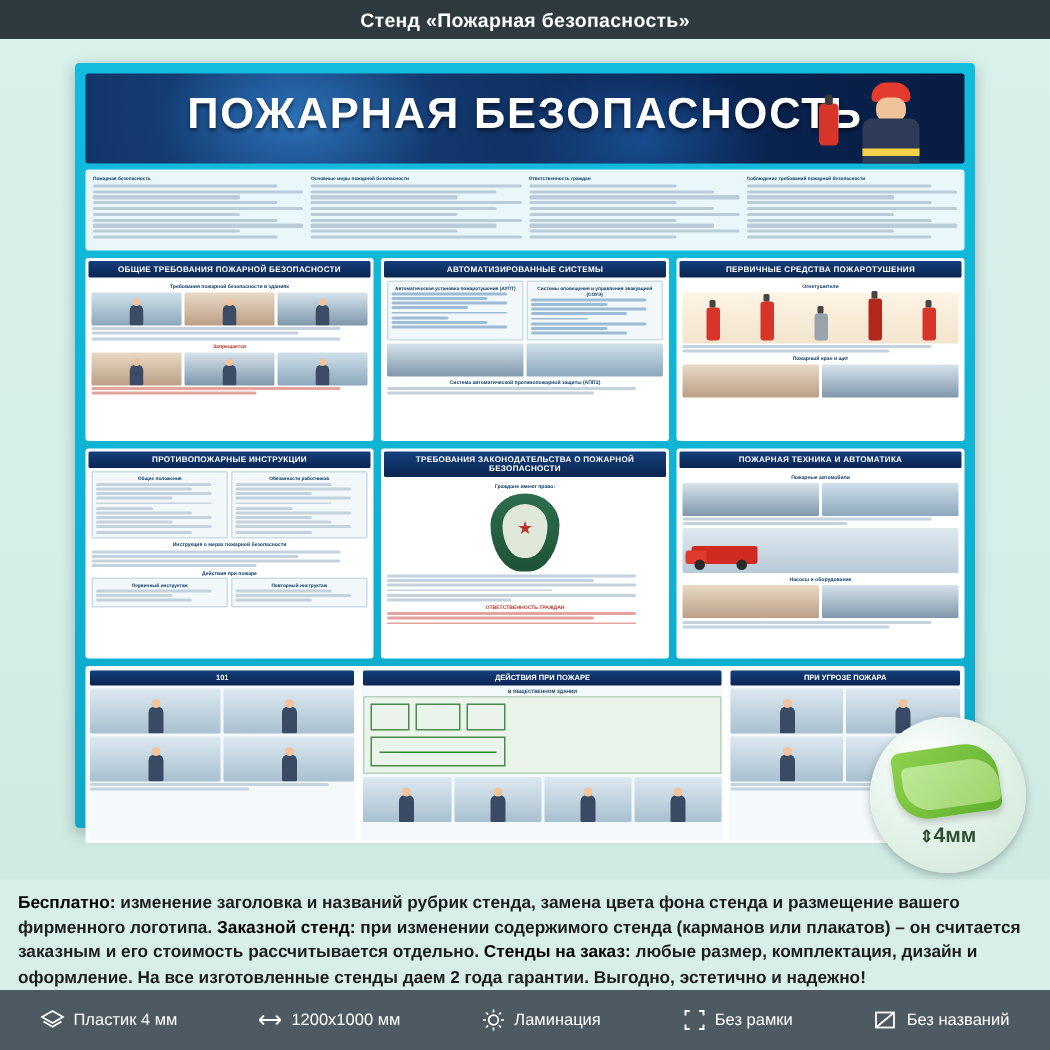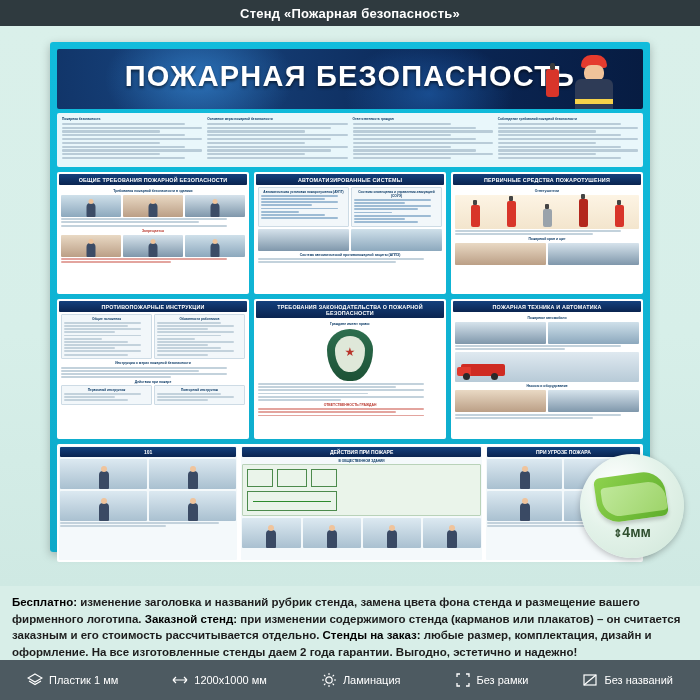--- a/index.html
+++ b/index.html
@@ -197,21 +197,21 @@
   .people { display:grid; grid-template-columns:1fr 1fr 1fr 1fr; grid-gap:2px; margin-top:2px;}
   .pp { height:30px; border-radius:1px; background:linear-gradient(180deg,#dce9f1,#a9c0d0); position:relative; overflow:hidden;}
   .pp .b{position:absolute;bottom:0;left:50%;transform:translateX(-50%);width:10px;height:18px;background:#3a4a64;border-radius:4px 4px 1px 1px;}
   .pp .h{position:absolute;bottom:17px;left:50%;transform:translateX(-50%);width:6px;height:6px;background:#f0c49c;border-radius:50%;}
   .plan { background:#eaf4ea; border:0.5px solid #b9d2b9; height:52px; border-radius:1px; position:relative;}
   .plan .room{position:absolute;border:0.8px solid #4c8a4c;}
   .arrowline{position:absolute;height:1px;background:#2e8b2e;}
 
   
   .sticker {
-    position:absolute; right:16px; bottom:28px;
+    position:absolute; right:16px; bottom:4px;
     width:104px; height:104px; border-radius:50%;
     background:radial-gradient(circle at 35% 30%, #ffffff 0%, #e4f3ea 45%, #cfe6d8 100%);
     box-shadow:0 2px 6px rgba(0,0,0,.25);
     z-index:20;
   }
   .sticker .leaf {
     position:absolute; left:16px; top:20px; width:70px; height:46px;
     background:linear-gradient(135deg,#8ed24e,#5fae2c);
     border-radius:6px 22px 6px 22px;
     transform:rotate(-8deg);
@@ -643,21 +643,21 @@
   </div>
 
   <div class="featbar">
     <div class="feat">
       <span>
         <svg width="16" height="16" viewBox="0 0 16 16">
             <path d="M8 2 L15 6 L8 10 L1 6 Z" fill="none" stroke="#fff" stroke-width="1.2"></path>
             <path d="M2 9 L8 12.5 L14 9" fill="none" stroke="#fff" stroke-width="1.2"></path>
           </svg>
       </span>
-      <span>Пластик 1 мм</span>
+      <span>Пластик 4 мм</span>
     </div>
     <div class="feat">
       <span>
         <svg width="16" height="16" viewBox="0 0 16 16">
             <path d="M1 8 H15 M1 8 L4 5 M1 8 L4 11 M15 8 L12 5 M15 8 L12 11" fill="none" stroke="#fff" stroke-width="1.2"></path>
           </svg>
       </span>
       <span>1200x1000 мм</span>
     </div>
     <div class="feat">

